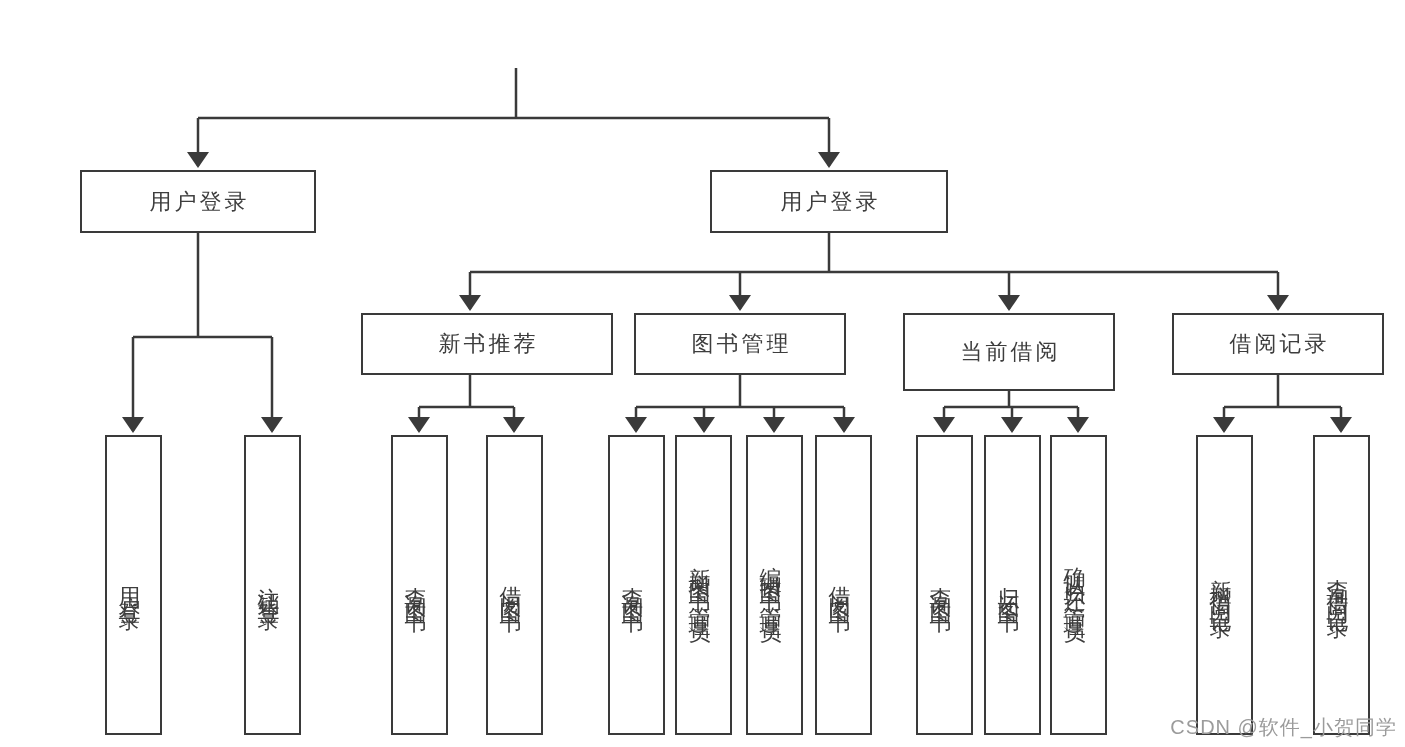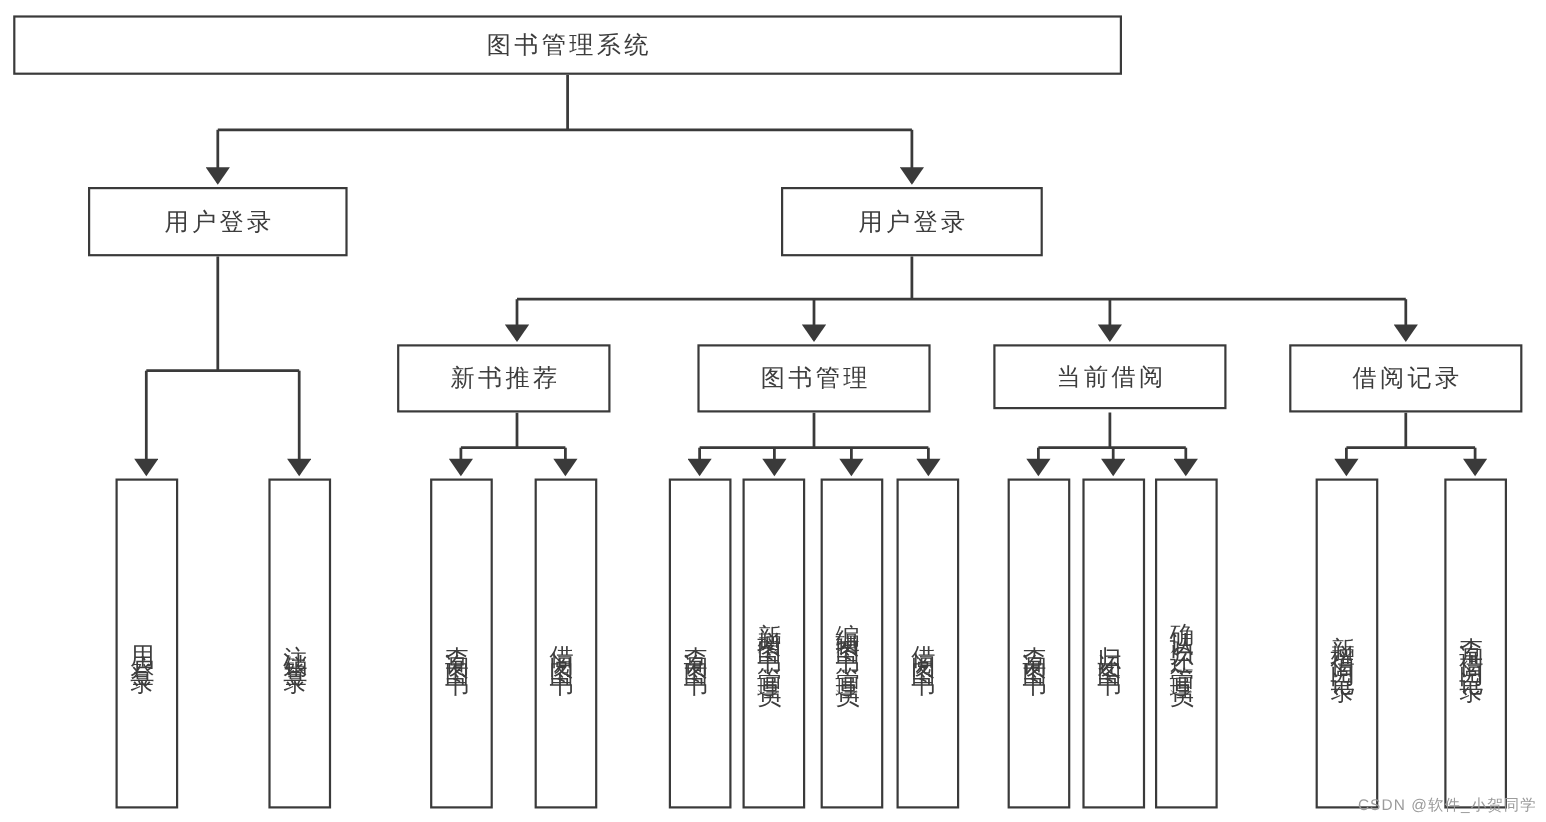--- a/index.html
+++ b/index.html
@@ -53,21 +53,21 @@
     writing-mode: vertical-rl;
     text-orientation: mixed;
     letter-spacing: 8px;
     margin-block-start: 8px; 
   }
 
   .watermark {
     position: absolute;
     right: 8px;
     bottom: 6px;
-    font-size: 14px;
+    font-size: 20px;
     color: var(--wm);
     letter-spacing: 1px;
     z-index: 5;
     white-space: nowrap;
   }
 </style>
 </head>
 <body>
 
 <div class="canvas">
@@ -108,28 +108,27 @@
       <path d="M944,407 V431" marker-end="url(#arrow)"></path>
       <path d="M1012,407 V431" marker-end="url(#arrow)"></path>
       <path d="M1078,407 V431" marker-end="url(#arrow)"></path>
 
       <path d="M1278,375 V407 M1224,407 H1341"></path>
       <path d="M1224,407 V431" marker-end="url(#arrow)"></path>
       <path d="M1341,407 V431" marker-end="url(#arrow)"></path>
     </g>
   </svg>
 
-  <div class="box h" style="left:12px; top:14px; width:1008px; height:54px">图书管理系统</div>
 
   <div class="box h" style="left:80px; top:170px; width:236px; height:63px">用户登录</div>
   <div class="box h" style="left:710px; top:170px; width:238px; height:63px">用户登录</div>
 
-  <div class="box h" style="left:361px; top:313px; width:194px; height:62px">新书推荐</div>
+  <div class="box h" style="left:361px; top:313px; width:252px; height:62px">新书推荐</div>
   <div class="box h" style="left:634px; top:313px; width:212px; height:62px">图书管理</div>
-  <div class="box h" style="left:903px; top:313px; width:212px; height:59px">当前借阅</div>
+  <div class="box h" style="left:903px; top:313px; width:212px; height:78px">当前借阅</div>
   <div class="box h" style="left:1172px; top:313px; width:212px; height:62px">借阅记录</div>
 
   <div class="box v" style="left:105px; top:435px; width:57px; height:300px">
     <span class="vtext">用户登录</span>
   </div>
   <div class="box v" style="left:244px; top:435px; width:57px; height:300px">
     <span class="vtext">注销登录</span>
   </div>
 
   <div class="box v" style="left:391px; top:435px; width:57px; height:300px">

